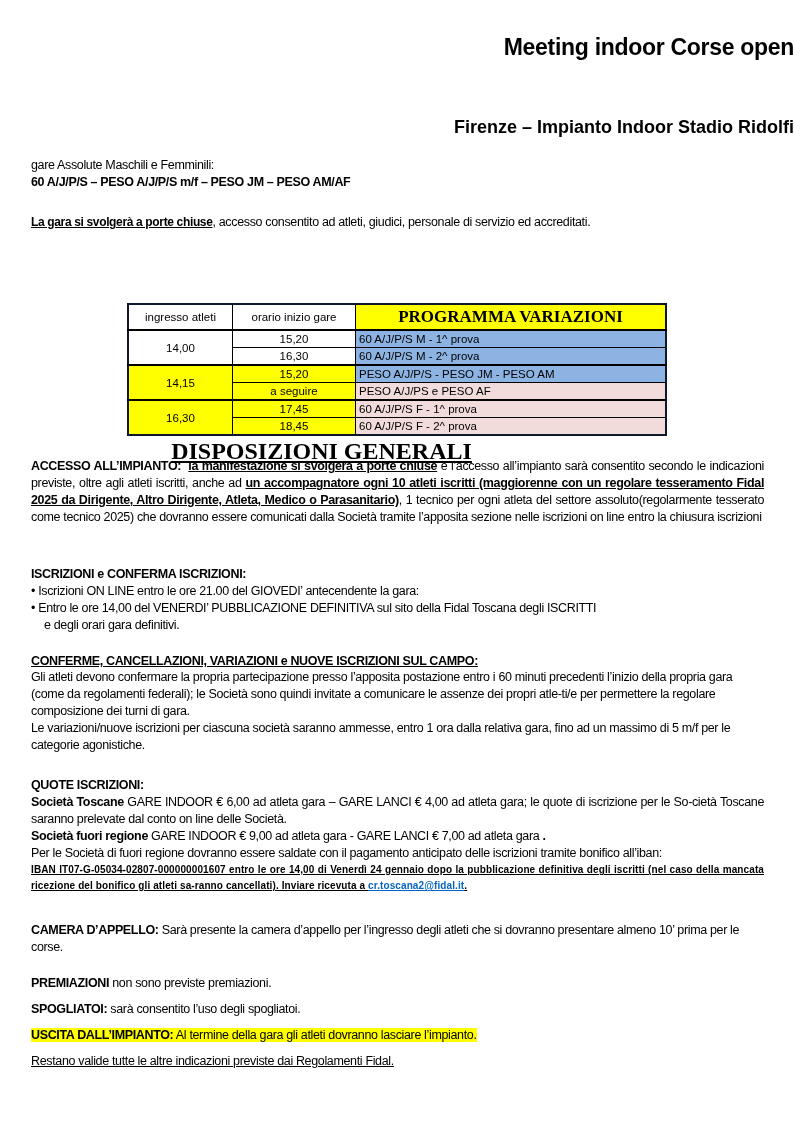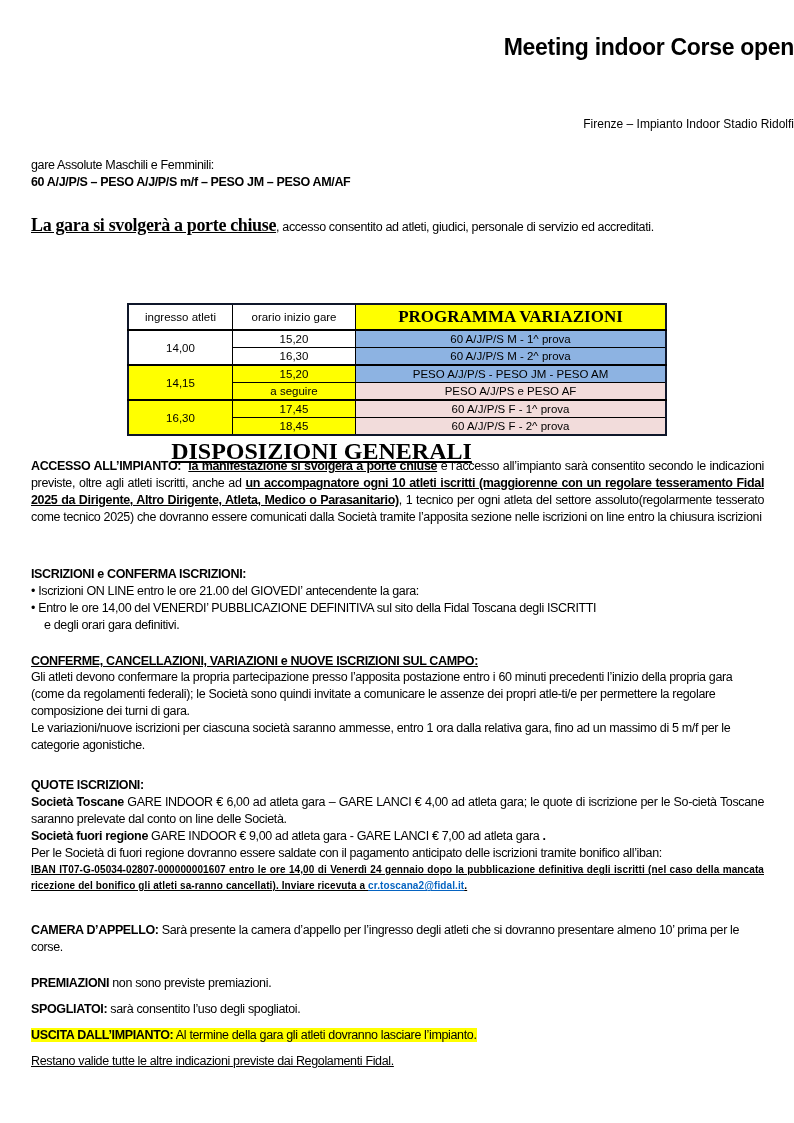--- a/index.html
+++ b/index.html
@@ -3,30 +3,30 @@
 <meta charset="utf-8">
 <style>
   html, body { margin: 0; padding: 0; background: #ffffff; }
   body { width: 794px; height: 1123px; position: relative; overflow: hidden;
          font-family: "Liberation Sans Narrow", "Liberation Sans", sans-serif; color: #000; }
   .page { position: absolute; left: 0; top: 0; width: 794px; height: 1123px; }
   .abs { position: absolute; }
   .center { text-align: right; left: 0; width: 794px; }
   .title { top: 34px; font-size: 23px; font-weight: bold; letter-spacing: -0.3px; }
   .date { top: 92px; font-size: 17px; font-weight: bold; letter-spacing: -0.2px; }
-  .venue { top: 117px; font-size: 12px; font-weight: normal; }
+  .venue { top: 117px; font-size: 18px; font-weight: bold; }
   .txt { font-size: 12.5px; line-height: 17px; letter-spacing: -0.35px; }
   .b { font-weight: bold; }
   .u { text-decoration: underline; }
   .just { text-align: justify; text-align-last: left; }
 
   
   table.prog { position: absolute; left: 127px; top: 259px; border-collapse: collapse;
                font-family: "Liberation Sans", sans-serif; font-size: 11.5px; }
-  table.prog td { border: 1px solid #000; padding: 0 3px; height: 16px; line-height: 14px; text-align: center; }
+  table.prog td { border: 1px solid #000; padding: 0 3px; height: 16px; line-height: 14px; }
   table.prog td.hdr { height: 24px; text-align: center; font-size: 11.5px; }
   table.prog td.hdr-big { background: #ffff00; font-family: "Liberation Serif", serif;
                           font-weight: bold; font-size: 17px; text-align: center; height: 24px; }
   table.prog td.c { text-align: center; }
   table.prog td.yellow { background: #ffff00; }
   table.prog td.blue { background: #8db3e2; }
   table.prog td.pink { background: #f2dcdb; }
   table.prog tr.thick td { border-top: 2px solid #000; }
   table.prog { border: 2px solid #0f172a; margin-top: 44px; }
 
@@ -43,21 +43,21 @@
 
 <div class="page">
 
   <div class="abs center title">Meeting indoor Corse open</div>
   <div class="abs center venue">Firenze – Impianto Indoor Stadio Ridolfi</div>
 
   <div class="abs txt" style="left:31px; top:157px;">gare Assolute Maschili e Femminili:</div>
   <div class="abs txt b" style="left:31px; top:174px;">60 A/J/P/S – PESO A/J/P/S m/f – PESO JM – PESO AM/AF</div>
 
   <div class="abs" style="left:31px; top:215px; font-size:12.5px; letter-spacing:-0.35px;">
-    <span class="b u" style="font-size:18px;font-family:Liberation Serif, serif;">La gara si svolgerà a porte chiuse</span><span>, accesso consentito ad atleti, giudici, personale di servizio ed accreditati.</span>
+    <span class="b u" style="font-size:12px;">La gara si svolgerà a porte chiuse</span><span>, accesso consentito ad atleti, giudici, personale di servizio ed accreditati.</span>
   </div>
 
   <table class="prog">
     <tbody>
         <tr>
       <td class="hdr" style="width:97px;">ingresso atleti</td>
       <td class="hdr" style="width:116px;">orario inizio gare</td>
       <td class="hdr-big" style="width:303px;">PROGRAMMA VARIAZIONI</td>
     </tr>
     <tr class="thick">

